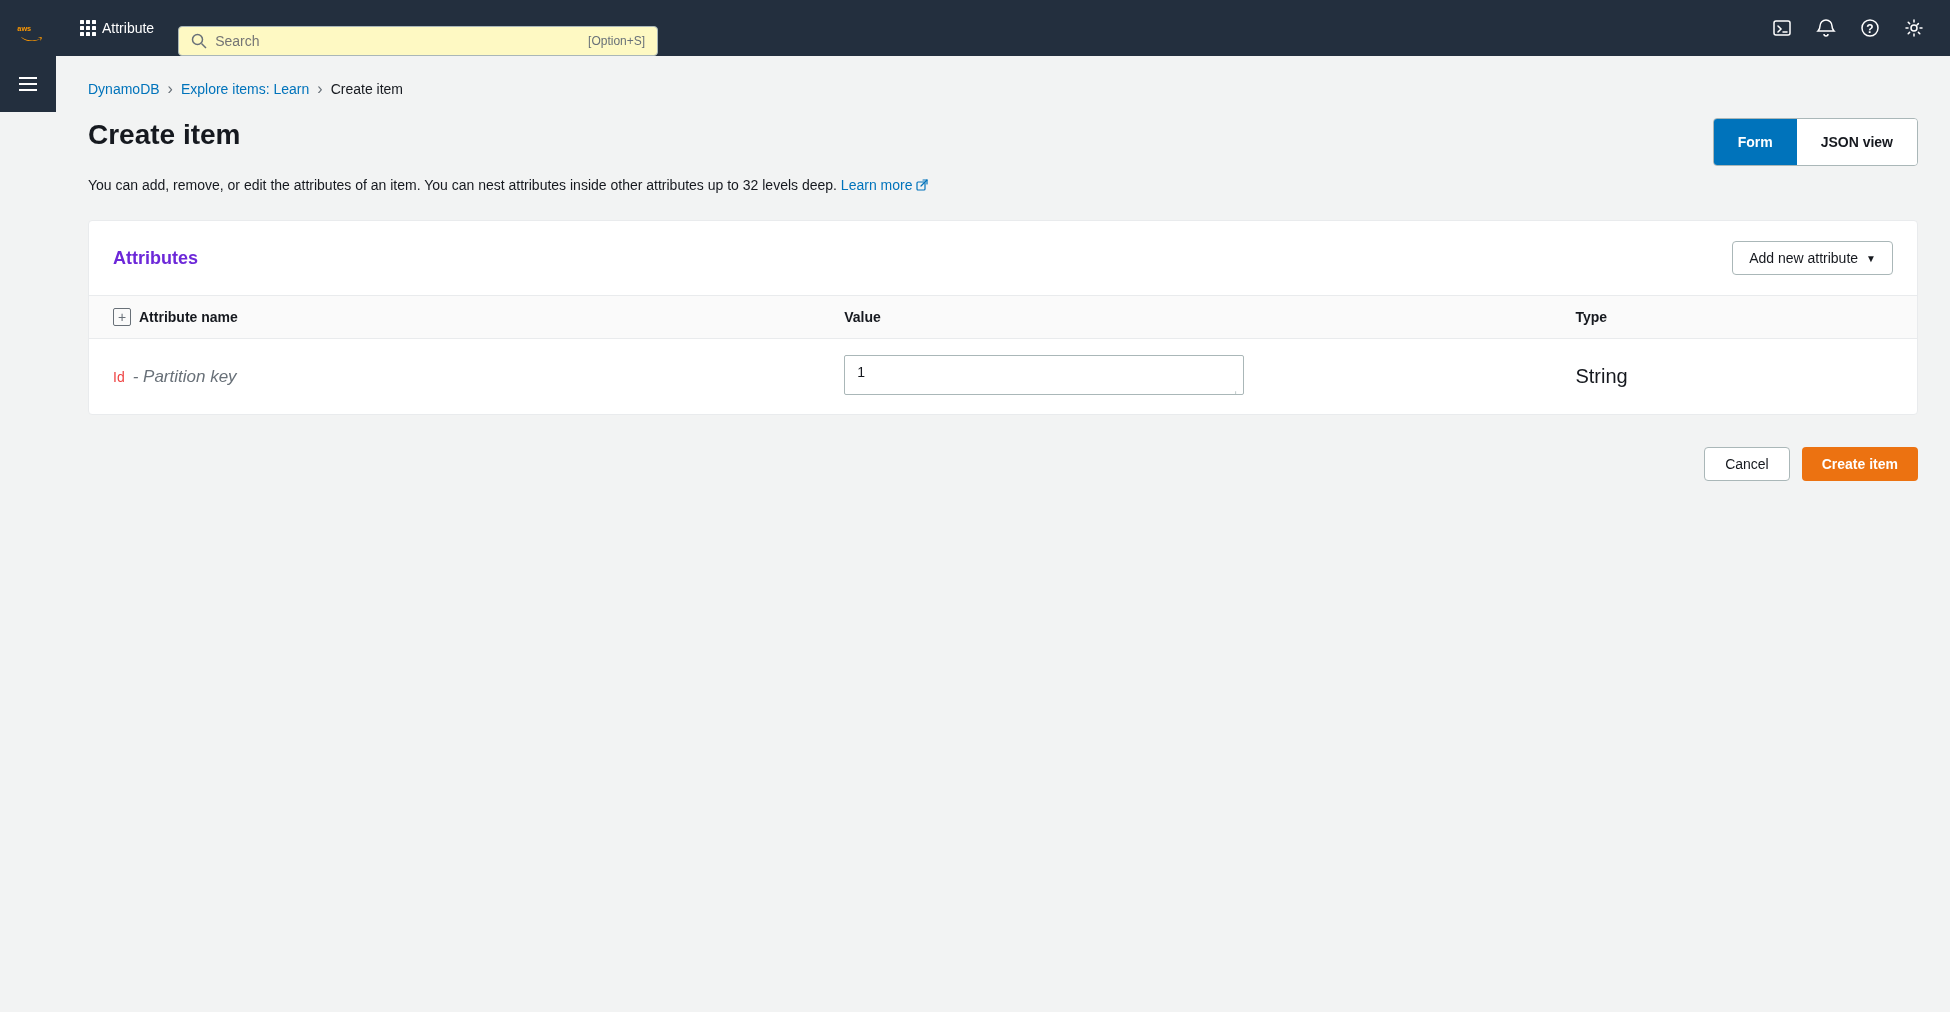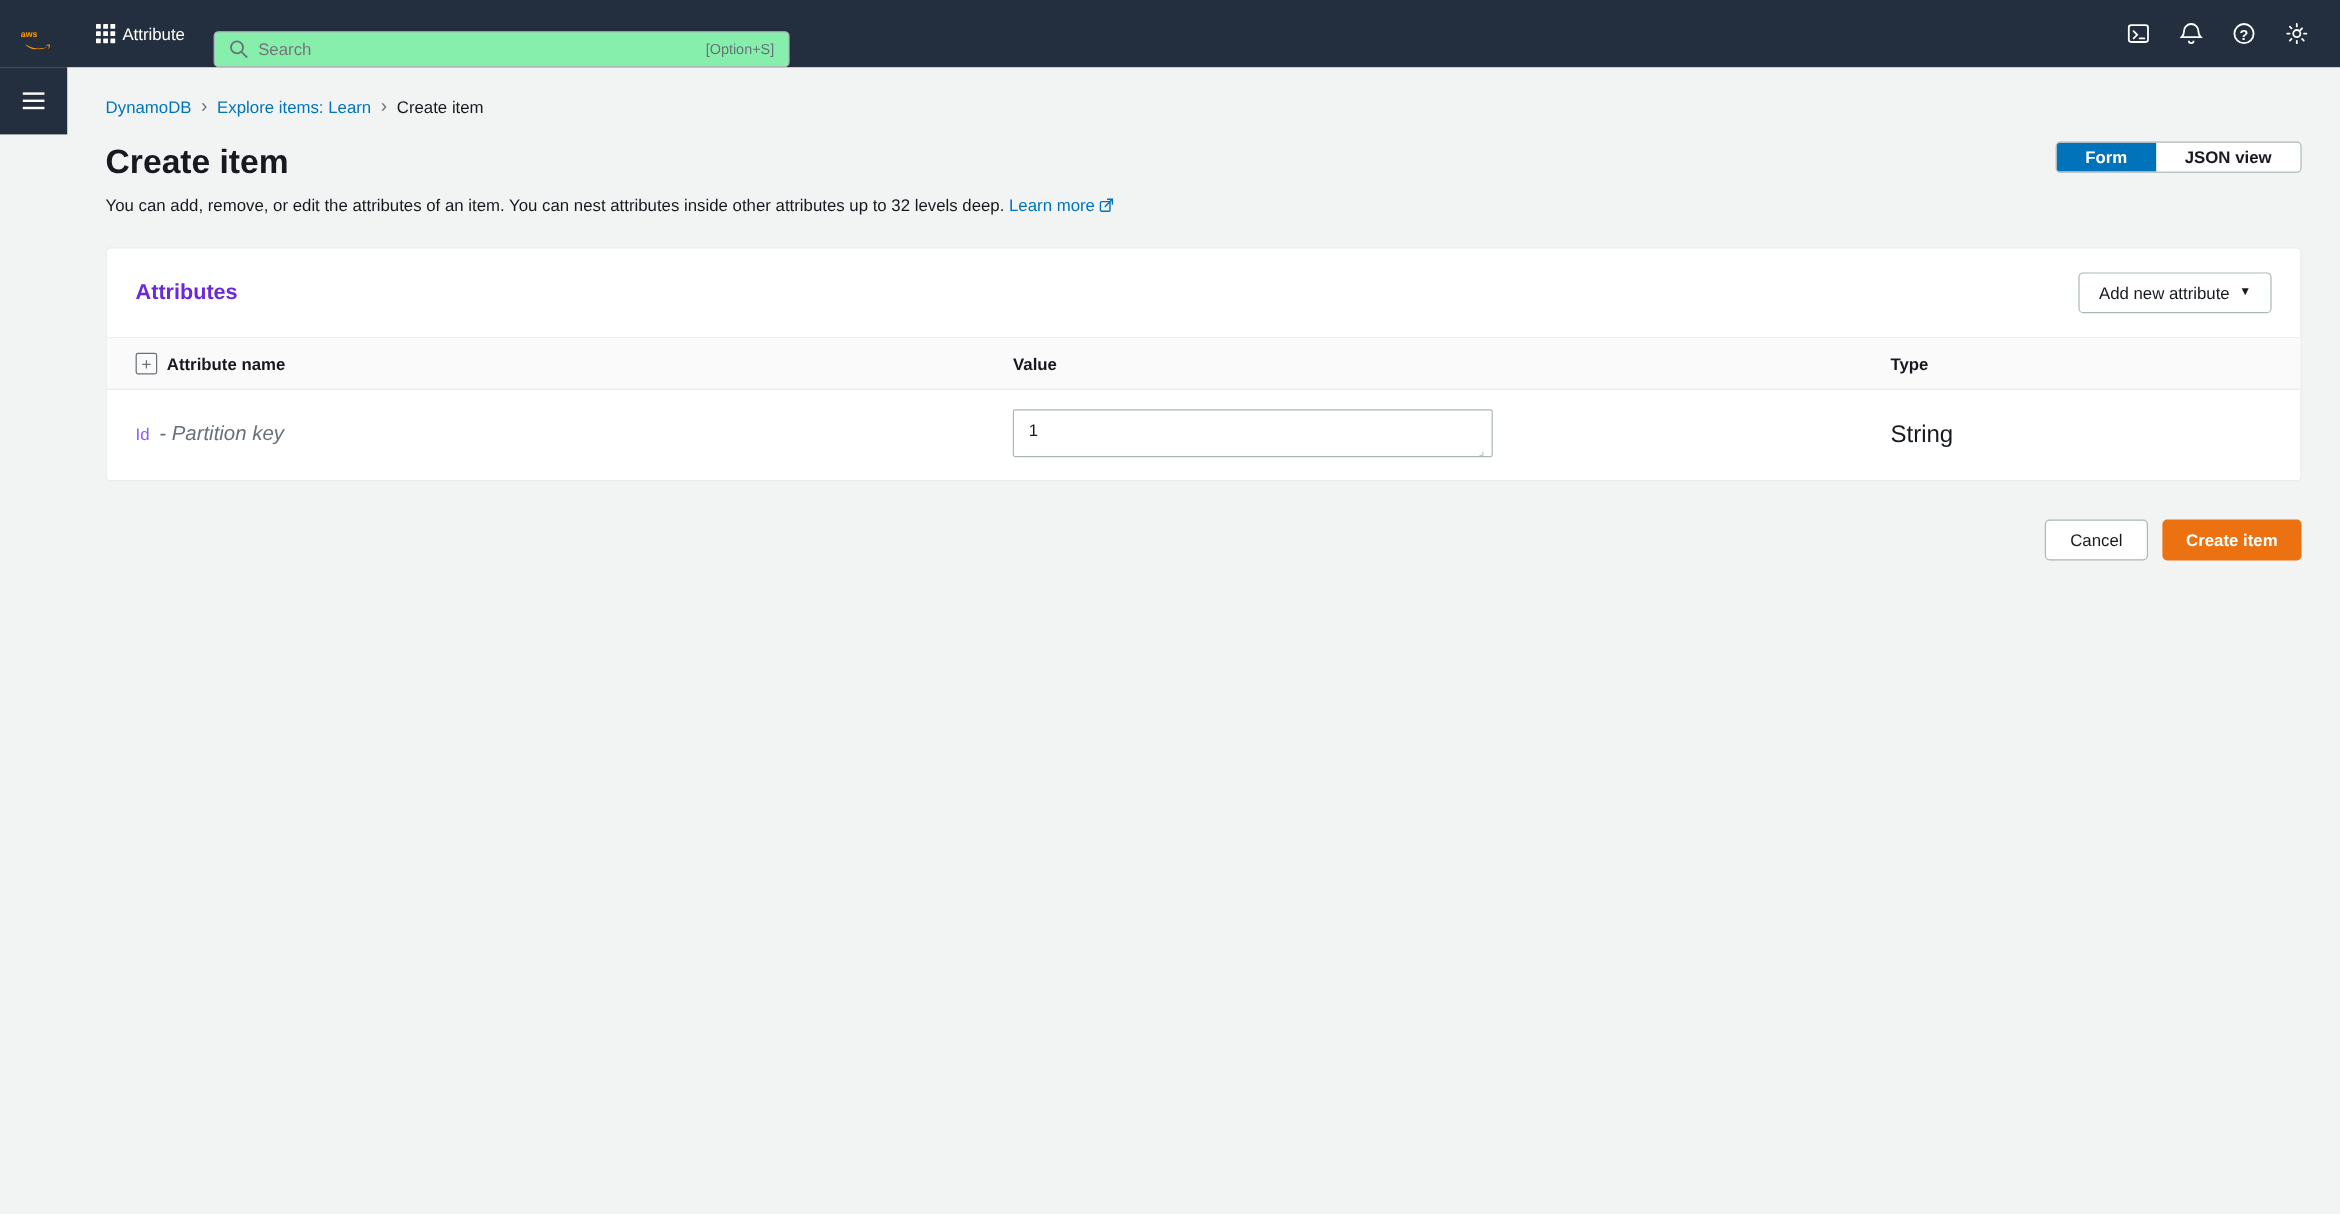--- a/index.html
+++ b/index.html
@@ -40,21 +40,21 @@
     }
     .nav-grid-dot {
       width: 4px;
       height: 4px;
       background: #fff;
       border-radius: 0.5px;
     }
     .search-bar {
       display: flex;
       align-items: center;
-      background: #86efac;
+      background: #fef9c3;
       border: 1px solid #aab7b8;
       border-radius: 4px;
       padding: 6px 12px;
       gap: 8px;
       flex: 1;
       max-width: 480px;
       margin-top: 26px;
     }
     .search-bar input {
       border: none;
@@ -134,21 +134,21 @@
       color: #16191f;
       line-height: 1.2;
     }
     .view-toggle {
       display: flex;
       border: 1px solid #aab7b8;
       border-radius: 4px;
       overflow: hidden;
     }
     .view-btn {
-      padding: 4px 24px;
+      padding: 15px 24px;
       font-size: 14px;
       font-weight: 600;
       cursor: pointer;
       border: none;
       background: #fff;
       color: #16191f;
     }
     .view-btn.active {
       background: #0073bb;
       color: #fff;
@@ -218,21 +218,21 @@
     }
     .attributes-table tr:last-child td { border-bottom: none; }
 
     .attr-name-cell {
       display: flex;
       align-items: center;
       gap: 8px;
     }
     .attr-name-text {
       font-size: 14px;
-      color: #8b5cf6;
+      color: #ef4444;
       font-weight: 500;
     }
     .attr-key-label {
       font-size: 17px;
       color: #687078;
       font-style: italic;
     }
     .attr-input {
       width: 100%;
       max-width: 400px;

